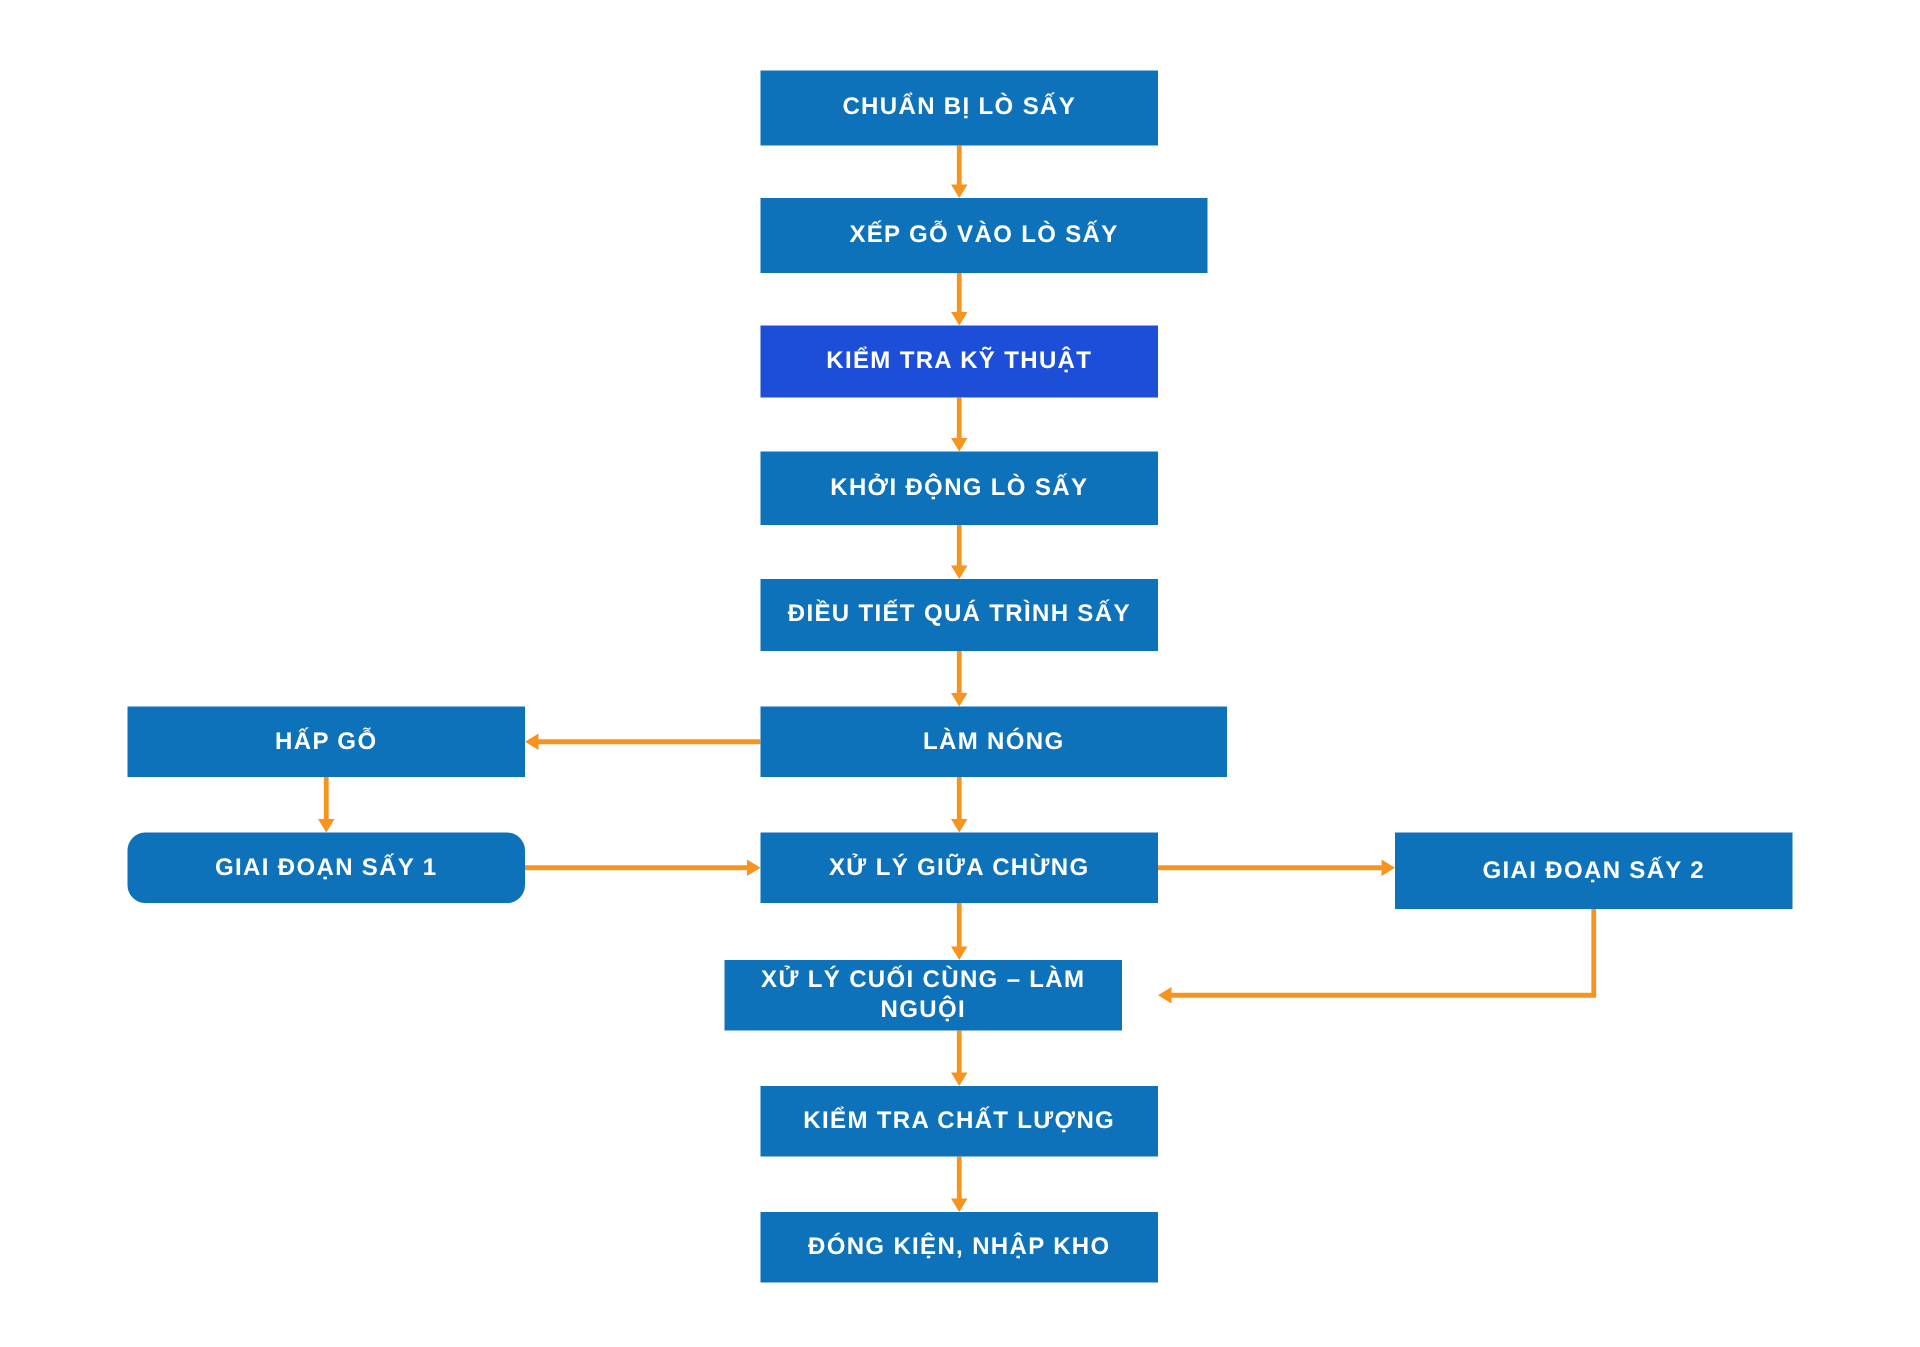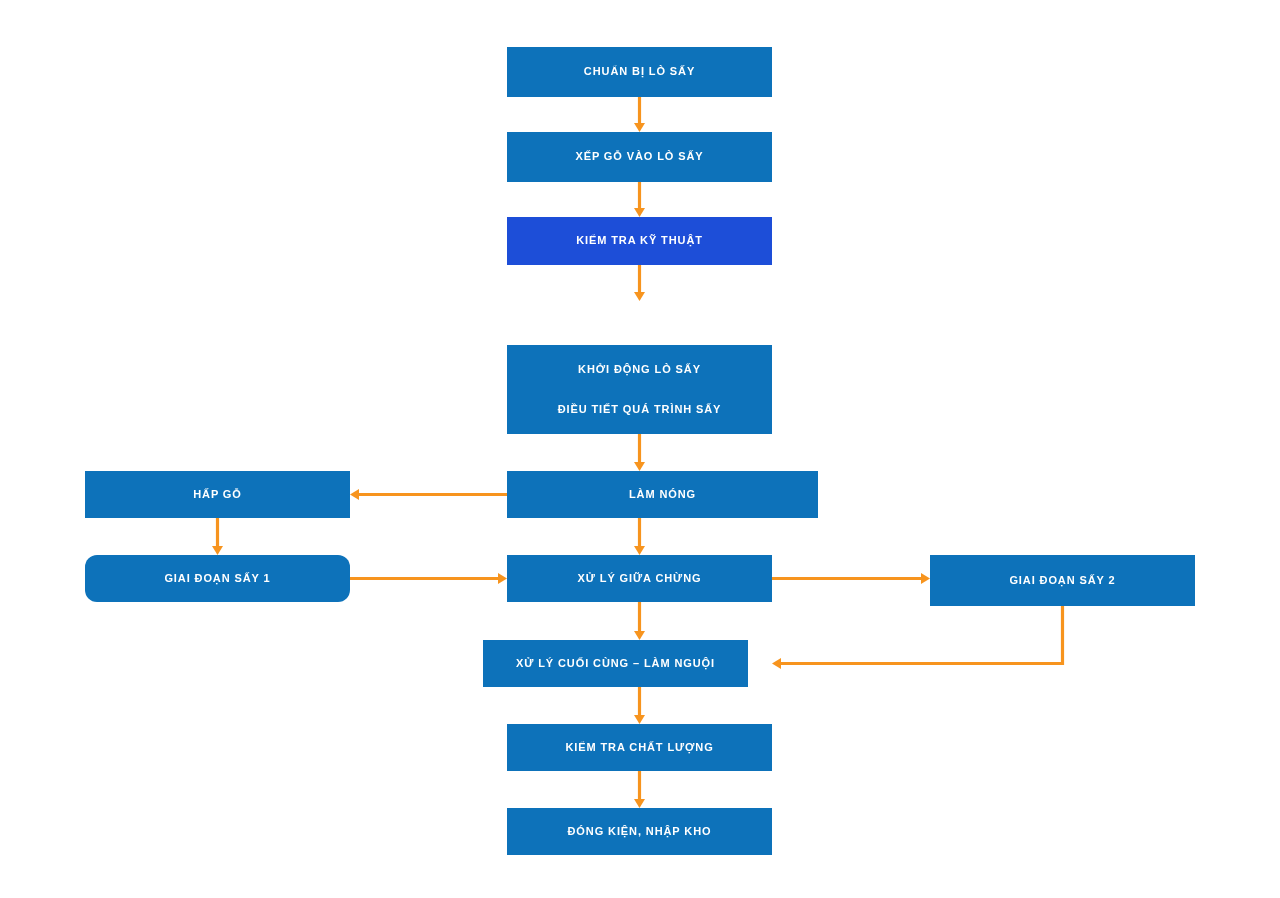--- a/index.html
+++ b/index.html
@@ -20,21 +20,21 @@
   }
   .node {
     position: absolute;
     box-sizing: border-box;
     display: flex;
     align-items: center;
     justify-content: center;
     text-align: center;
     color: #ffffff;
     font-weight: 700;
-    font-size: 11px;
+    font-size: 16px;
     letter-spacing: 0.9px;
     line-height: 1.2;
     padding: 2px 8px;
     text-transform: uppercase;
     user-select: none;
   }
 </style>
 </head>
 <body>
 
@@ -94,27 +94,27 @@
       </g>
       <g>
         <polyline points="639.5,771 639.5,800" fill="none" stroke="#f7941e" stroke-width="3.2" stroke-linecap="butt" stroke-linejoin="miter"></polyline>
         <polygon points="634,799 645,799 639.5,808" fill="#f7941e"></polygon>
       </g>
     </svg>
   <div id="node-layer">
       <div class="node" style="left: 507px; top: 47px; width: 265px; height: 50px; background: rgb(13, 114, 186); color: rgb(255, 255, 255);">
         <span>CHUẨN BỊ LÒ SẤY</span>
       </div>
-      <div class="node" style="left: 507px; top: 132px; width: 265px; height: 50px; background: rgb(13, 114, 186); color: rgb(255, 255, 255);">
+      <div class="node" style="left: 507px; top: 132px; width: 298px; height: 50px; background: rgb(13, 114, 186); color: rgb(255, 255, 255);">
         <span>XẾP GỖ VÀO LÒ SẤY</span>
       </div>
       <div class="node" style="left: 507px; top: 217px; width: 265px; height: 48px; background: #1d4ed8; color: rgb(255, 255, 255);">
         <span>KIỂM TRA KỸ THUẬT</span>
       </div>
-      <div class="node" style="left: 507px; top: 301px; width: 265px; height: 49px; background: rgb(13, 114, 186); color: rgb(255, 255, 255); margin-top: 44px;">
+      <div class="node" style="left: 507px; top: 301px; width: 265px; height: 49px; background: rgb(13, 114, 186); color: rgb(255, 255, 255);">
         <span>KHỞI ĐỘNG LÒ SẤY</span>
       </div>
       <div class="node" style="left: 507px; top: 386px; width: 265px; height: 48px; background: rgb(13, 114, 186); color: rgb(255, 255, 255);">
         <span>ĐIỀU TIẾT QUÁ TRÌNH SẤY</span>
       </div>
       <div class="node" style="left: 507px; top: 471px; width: 311px; height: 47px; background: rgb(13, 114, 186); color: rgb(255, 255, 255);">
         <span>LÀM NÓNG</span>
       </div>
       <div class="node" style="left: 85px; top: 471px; width: 265px; height: 47px; background: rgb(13, 114, 186); color: rgb(255, 255, 255);">
         <span>HẤP GỖ</span>

